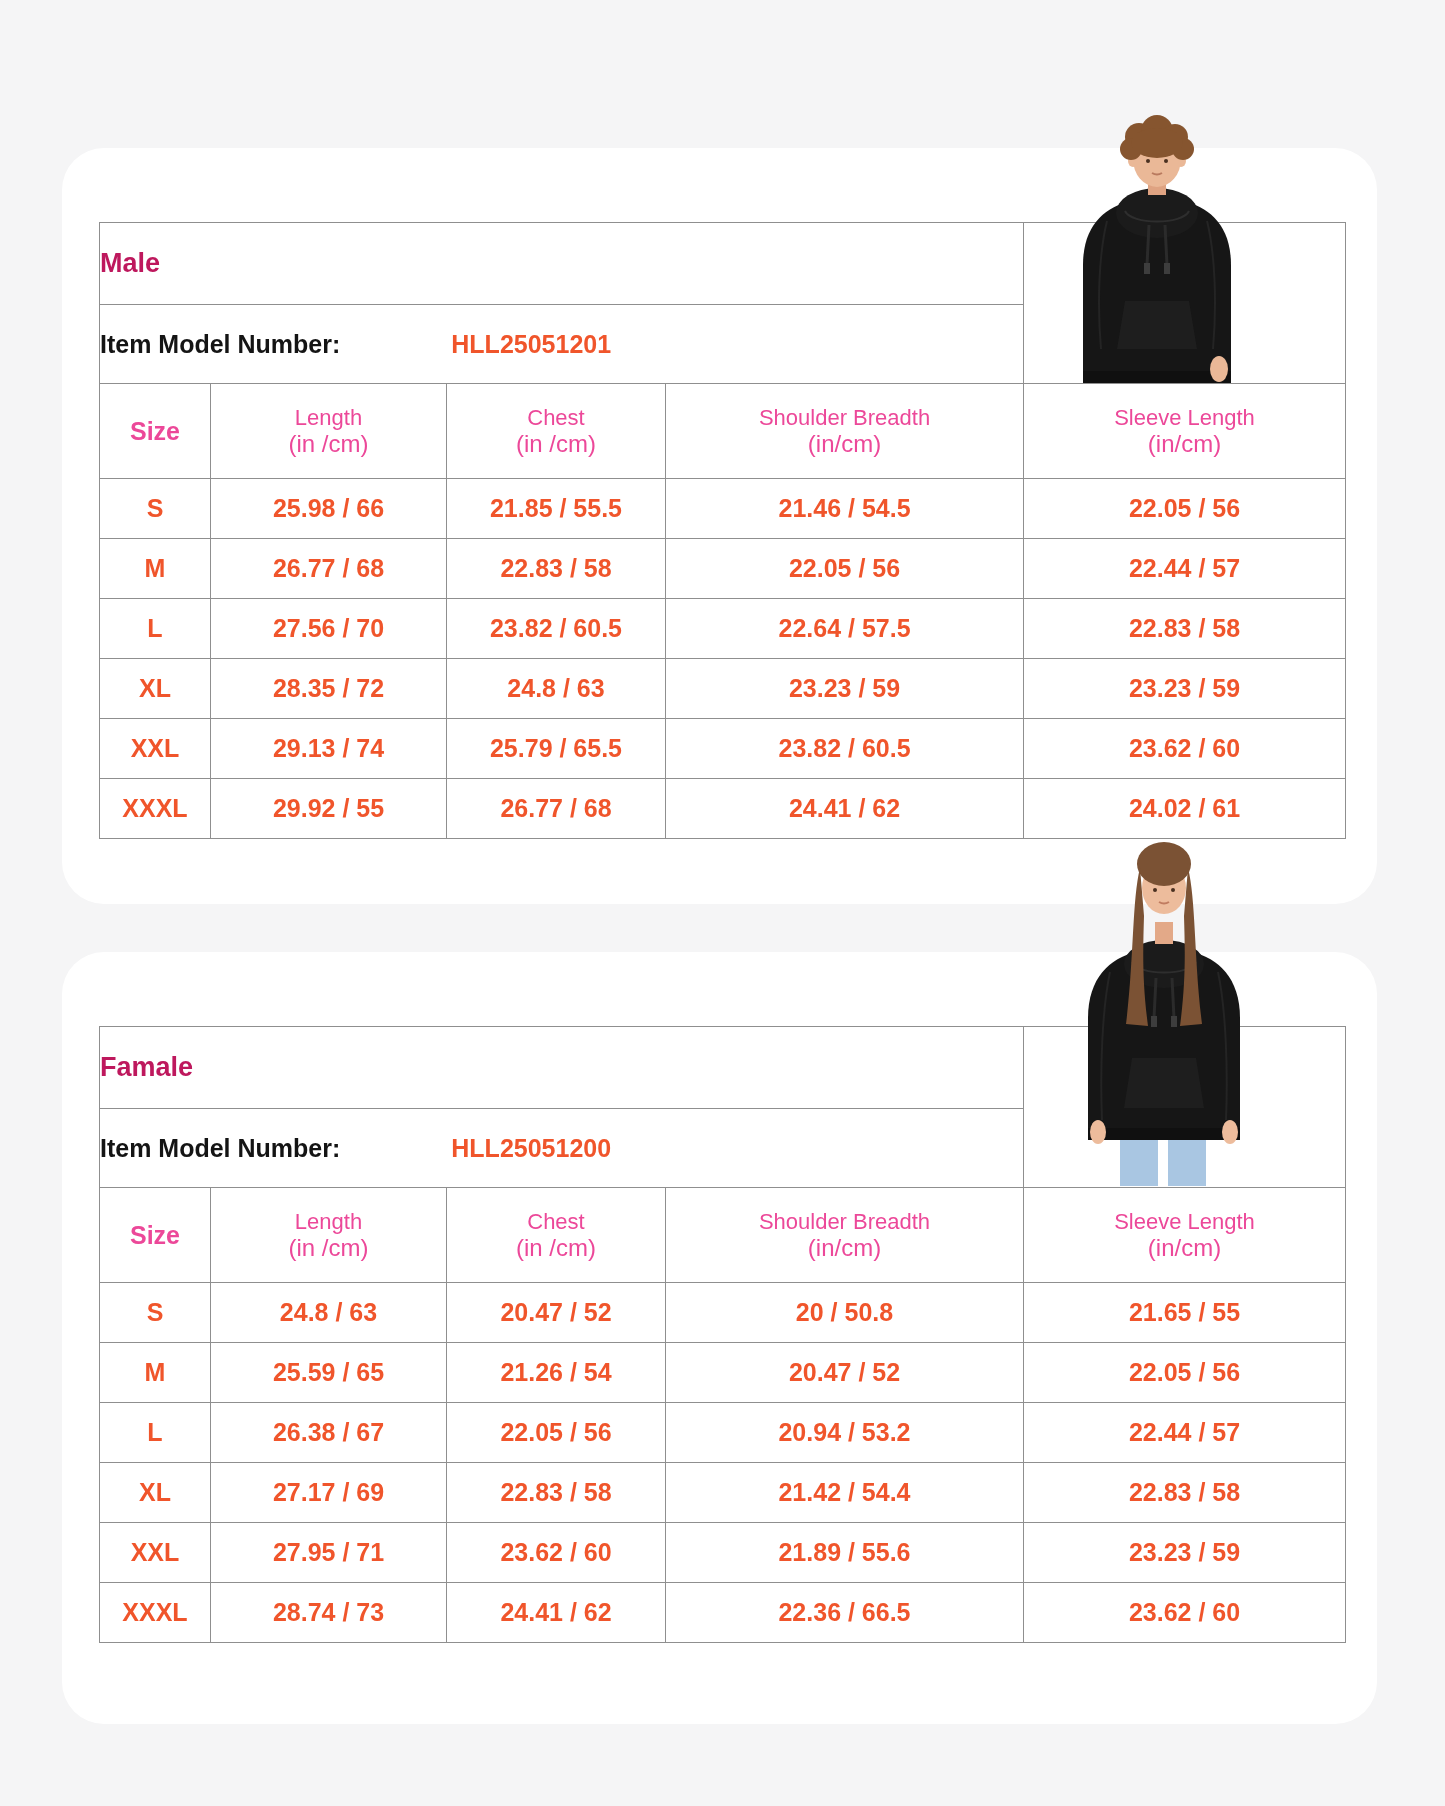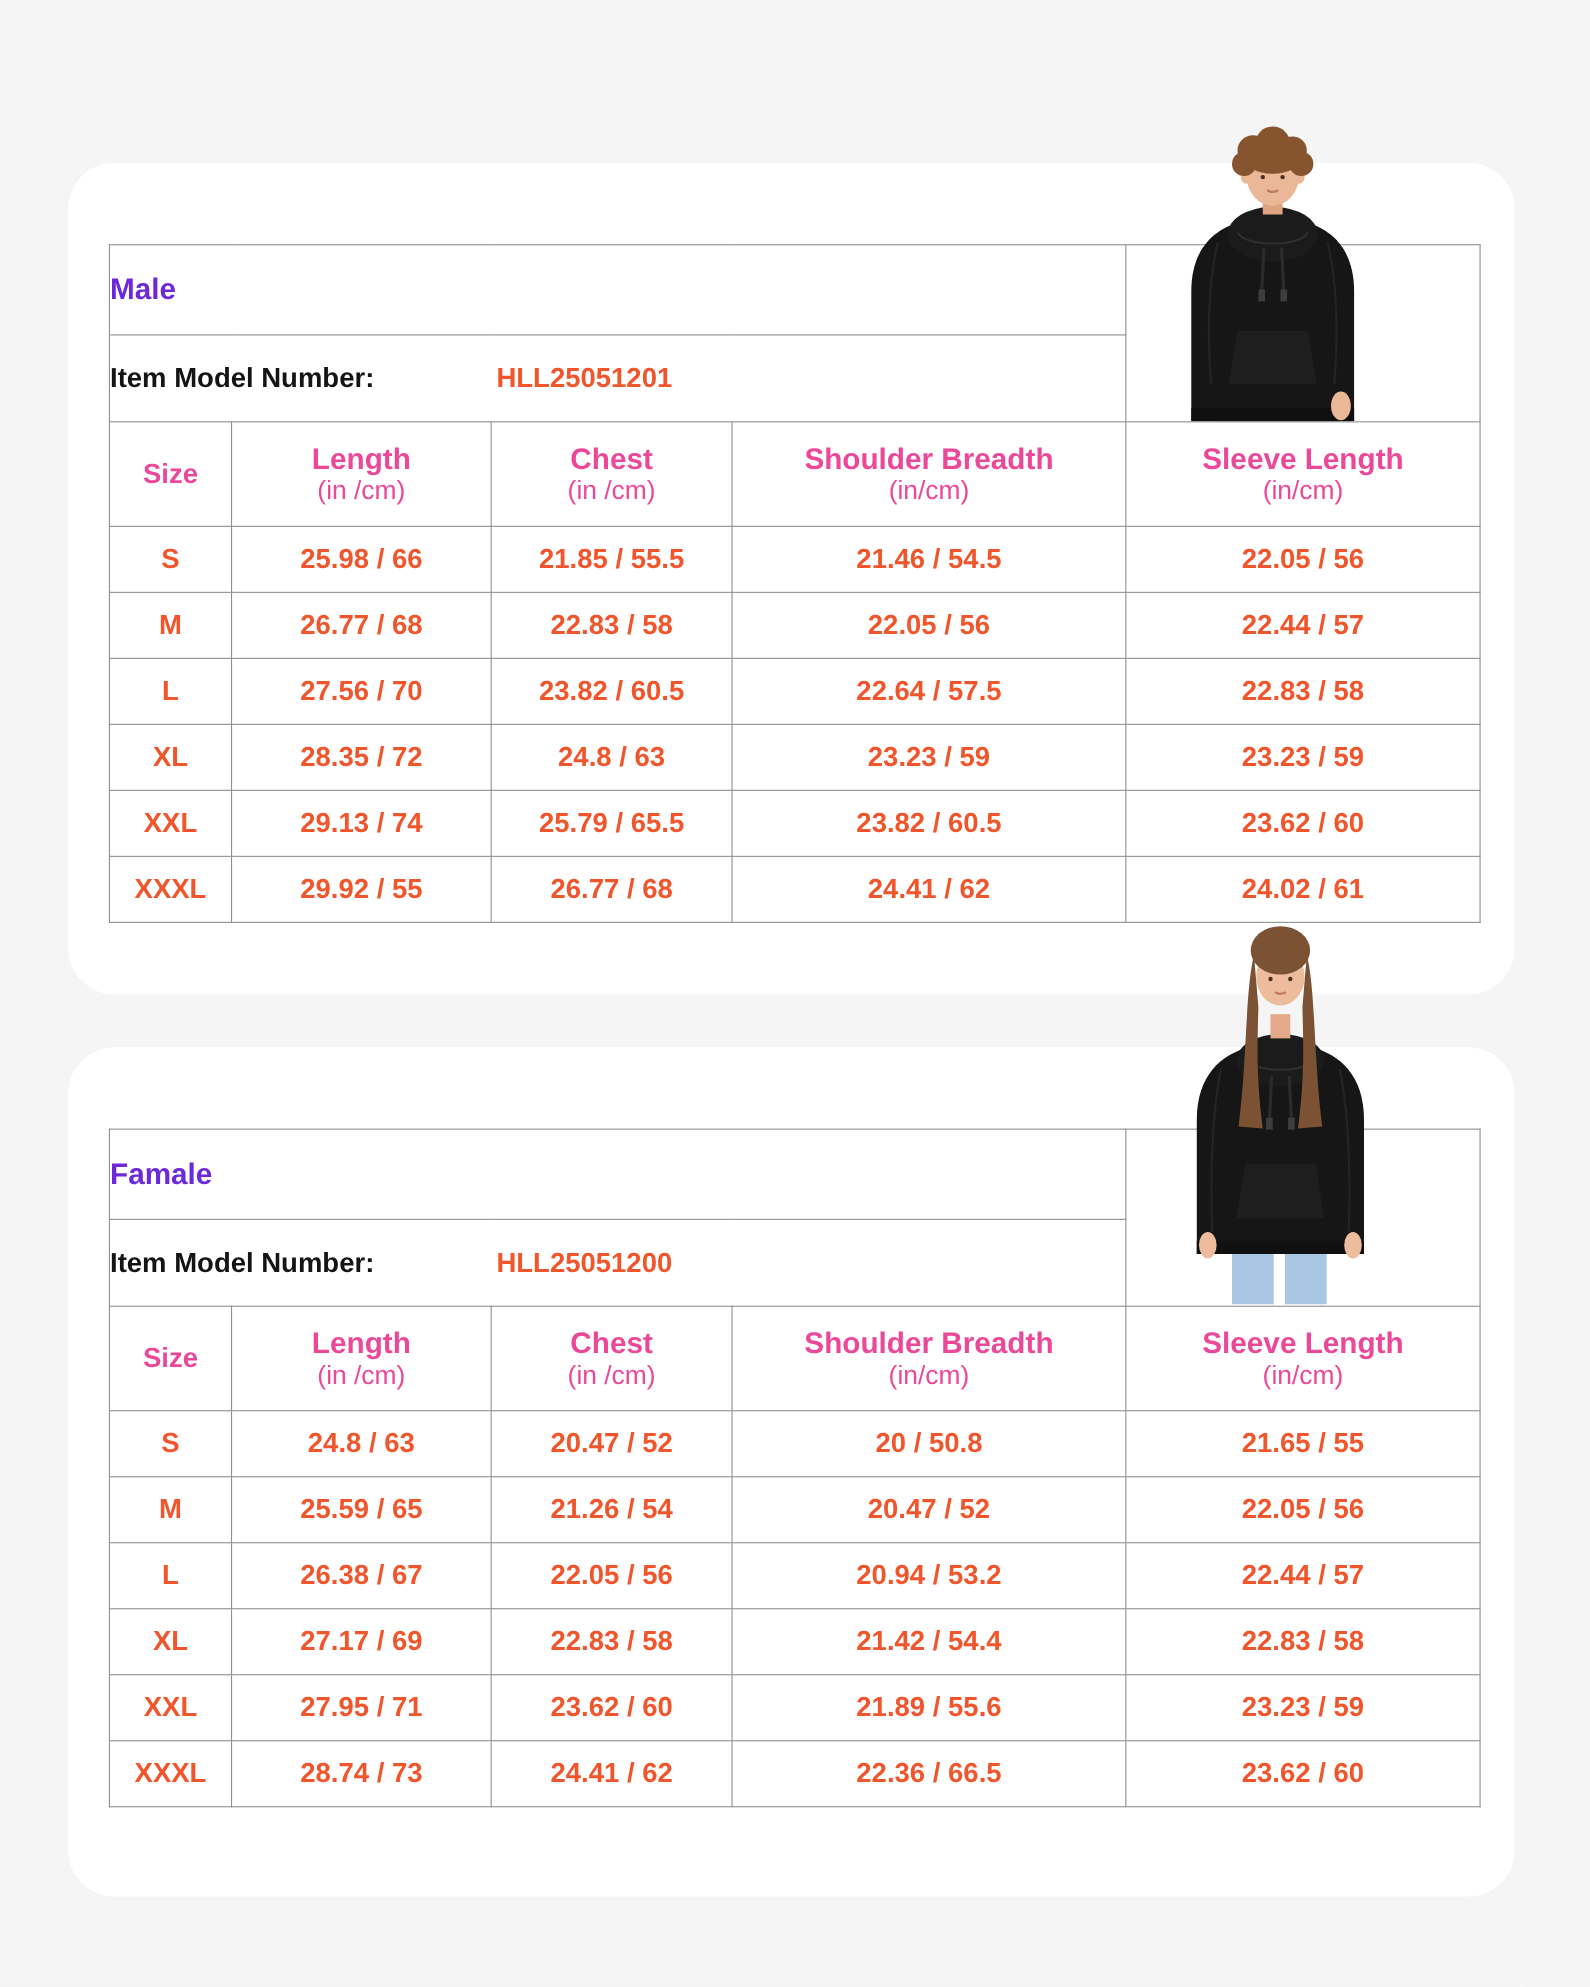--- a/index.html
+++ b/index.html
@@ -28,33 +28,33 @@
   col.c-shoulder{width:358px;}
   col.c-sleeve{width:322px;}
 
   tr.r-title{height:82px;}
   tr.r-model{height:79px;}
   tr.r-head{height:95px;}
   tr.r-data{height:60px;}
 
   td.title-cell{
     text-align:left;padding-left:26px;
-    font-size:27px;font-weight:bold;color:#6d28d9;
+    font-size:27px;font-weight:bold;color:#be185d;
   }
   td.model-cell{
     text-align:left;padding-left:26px;
     font-size:25px;font-weight:bold;color:#141414;
   }
   .model-number{color:#f0552b;margin-left:111px;}
   td.photo-cell{position:relative;}
 
   td.head-cell,td.size-head-cell{
     text-align:center;color:#ec4899;vertical-align:middle;
   }
-  .head-title{display:block;font-size:27px;font-weight:bold;line-height:1.15;}
+  .head-title{display:block;font-size:22px;font-weight:normal;line-height:1.15;}
   .head-unit{display:block;font-size:24px;font-weight:400;line-height:1.15;}
   td.size-head-cell{font-size:25px;font-weight:bold;}
 
   td.size-cell,td.value-cell{
     text-align:center;font-size:25px;font-weight:bold;color:#f0552b;
   }
 
   .model-photo{position:absolute;z-index:3;pointer-events:none;}
   #male-photo{left:985px;top:-35px;}
   #female-photo{left:982px;top:-142px;}

